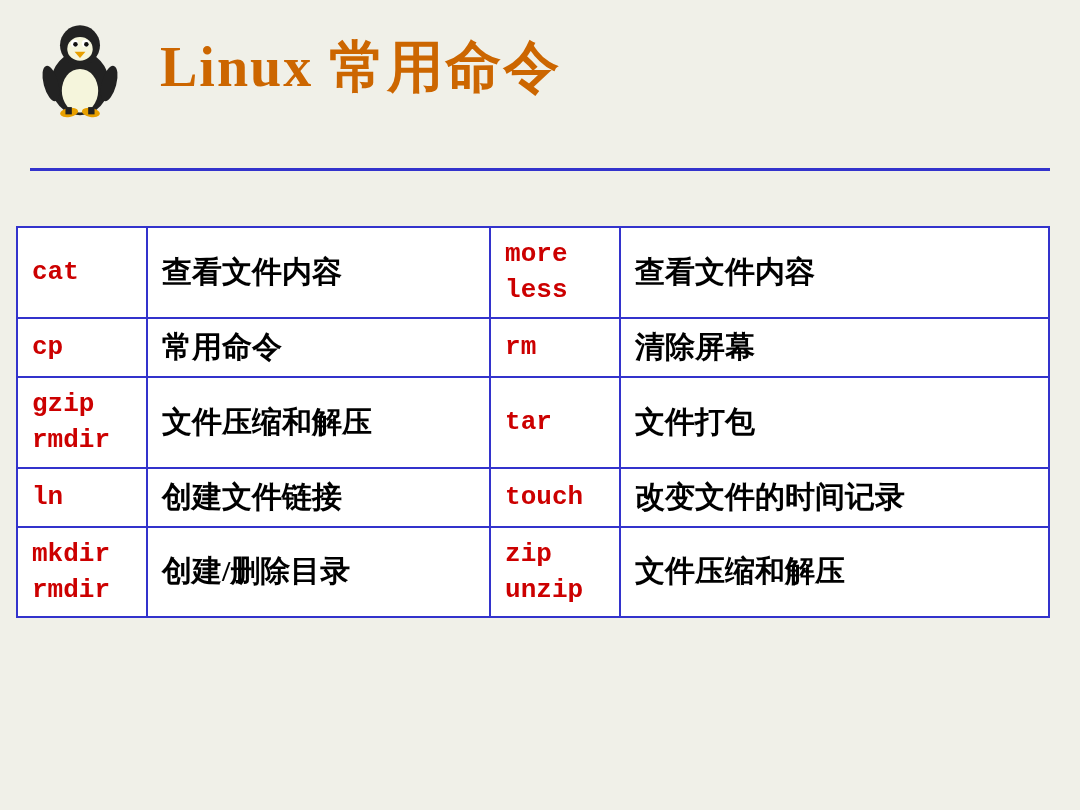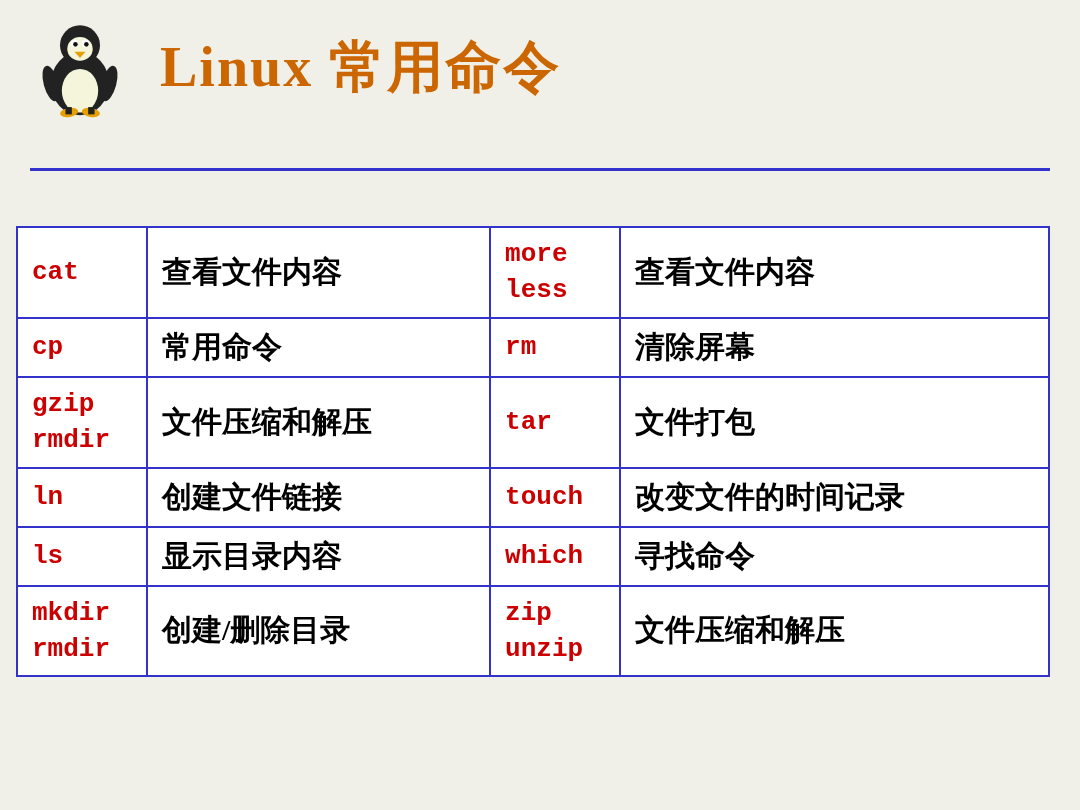--- a/index.html
+++ b/index.html
@@ -137,26 +137,20 @@
             <td class="cmd" style="width: 130px;">tar</td>
             <td class="desc">文件打包</td>
           </tr>
           <tr>
             <td class="cmd">ln</td>
             <td class="desc">创建文件链接</td>
             <td class="cmd" style="width: 130px;">touch</td>
             <td class="desc">改变文件的时间记录</td>
           </tr>
           <tr>
-            <td class="cmd">ls</td>
-            <td class="desc">显示目录内容</td>
-            <td class="cmd" style="width: 130px;">which</td>
-            <td class="desc">寻找命令</td>
-          </tr>
-          <tr>
             <td class="cmd">mkdir
 rmdir</td>
             <td class="desc">创建/删除目录</td>
             <td class="cmd" style="width: 130px;">zip
 unzip</td>
             <td class="desc">文件压缩和解压</td>
           </tr>
         </tbody>
     </table>
   </div>

